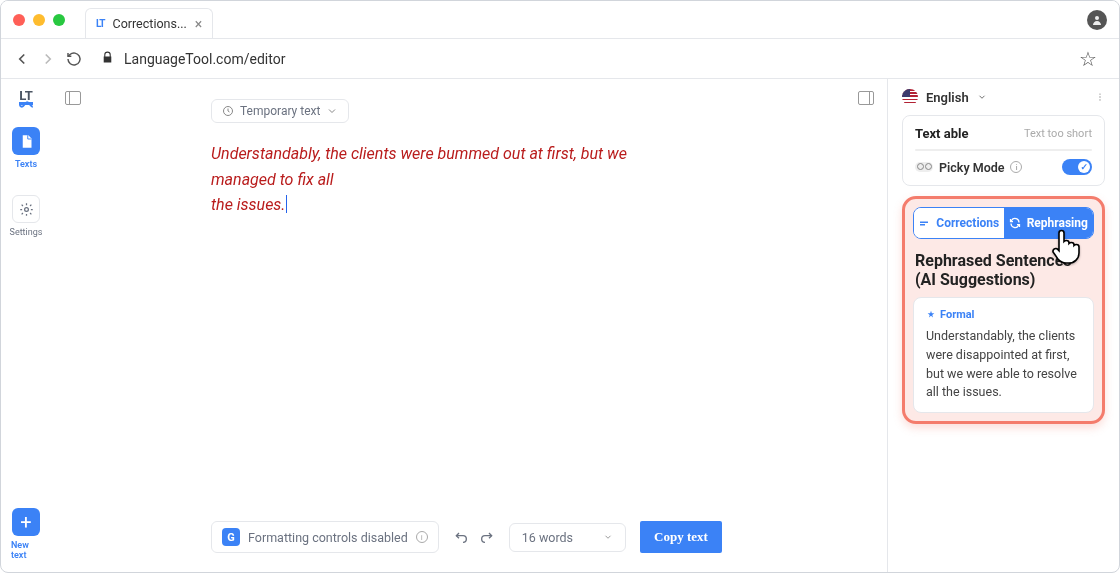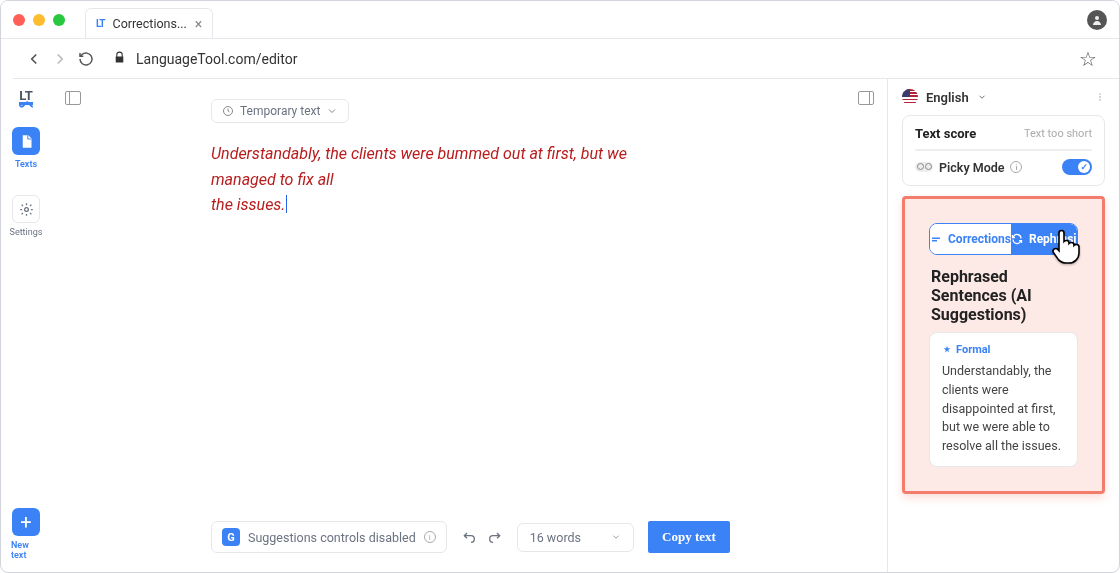--- a/index.html
+++ b/index.html
@@ -31,21 +31,21 @@
   .t-yellow { background: #febc2e; }
   .t-green { background: #28c840; }
   .tab { margin-left: 20px; height: 30px; display: flex; align-items: center; background: #fff; border: 1px solid var(--border-gray); border-bottom: none; border-radius: 6px 6px 0 0; padding: 0 10px; font-size: 12.5px; color: #333; gap: 8px; align-self: flex-end;}
   .tab .favicon { font-size: 10px; font-weight: 700; color:#3b82f6; letter-spacing:-1px;}
   .tab .close { color: #888; font-size: 14px; }
   .titlebar-right { margin-left: auto; }
   .avatar { width: 20px; height: 20px; background: #555; border-radius: 50%; display:flex; align-items:center; justify-content:center;}
   .avatar svg{width:10px;height:10px;fill:#eee;}
 
   
-  .urlbar { height: 40px; display: flex; align-items: center; padding: 0 12px; gap: 8px; border-bottom: 1px solid var(--border-gray); font-size: 14px; color: #444; margin-left: 12px; }
+  .urlbar { height: 40px; display: flex; align-items: center; padding: 0 12px; gap: 8px; border-bottom: 1px solid var(--border-gray); font-size: 14px; color: #444; }
   .nav-arrow { width: 18px; height: 18px; display:flex; align-items:center; justify-content:center; color:#555;}
   .nav-arrow.disabled { color: #bbb; }
   .reload { color:#555; }
   .urlfield { flex: 1; display: flex; align-items: center; gap: 10px; height: 28px; border: none; padding: 0 10px; position:relative;}
   .lock { color: #333; }
   .url-text { color: #333; font-size: 14px; }
   .star { margin-left: auto; color: #555; font-size: 20px; }
 
   
   .main { display: flex; height: calc(573px - 38px - 40px); }
@@ -91,21 +91,21 @@
   .score-bar { height:2px; background:#eee; border-radius:2px;}
   .picky-row { display:flex; align-items:center; gap:6px; font-size:12.5px; color:#333; font-weight:600;}
   .picky-icon { width:18px; height:10px; border-radius:5px; background:#eee; position:relative;}
   .picky-icon::before,.picky-icon::after{content:"";position:absolute;width:5px;height:5px;border:1.5px solid #888;border-radius:50%;top:1.3px;}
   .picky-icon::before{left:1.5px;} .picky-icon::after{right:1.5px;}
   .info-circ{width:12px;height:12px;border:1px solid #aaa;border-radius:50%;display:flex;align-items:center;justify-content:center;font-size:8px;color:#aaa;}
   .toggle { margin-left:auto; width:30px; height:16px; background: var(--blue); border-radius:10px; position:relative;}
   .toggle::after { content:""; position:absolute; right:2px; top:2px; width:12px; height:12px; background:#fff; border-radius:50%;}
   .toggle .check{position:absolute;right:4px;top:3px;color:var(--blue);font-size:9px;z-index:1;}
 
-  .highlight-box { border: 3px solid var(--highlight-red); border-radius: 4px; padding: 24px; background: #fde9e6; box-shadow: 0 4px 8px rgba(244,124,108,0.25); position:relative;}
+  .highlight-box { border: 3px solid var(--highlight-red); border-radius: 14px; padding: 8px; background: #fde9e6; box-shadow: 0 4px 8px rgba(244,124,108,0.25); position:relative;}
   .tab-switch { display:flex; background:#fff; border:1px solid var(--blue); border-radius:8px; overflow:hidden; height:32px;}
   .tab-btn { flex:1; display:flex; align-items:center; justify-content:center; gap:6px; font-size:12px; font-weight:700; color:var(--blue); background:#fff;}
   .tab-btn.active { background: var(--blue); color:#fff;align-items:center;}
   .tab-btn svg{width:12px;height:12px;}
   .section-title { font-size:16px; font-weight:700; color:#222; margin:12px 0 8px 2px;}
   .suggestion-card { background:#fff; border:1px solid var(--border-gray); border-radius:8px; padding:10px 12px; font-size:12.5px; color:#333;}
   .suggestion-tag { color: var(--blue); font-weight:700; font-size:11px; display:flex; align-items:center; gap:4px; margin-bottom:6px;}
   .suggestion-tag svg{width:10px;height:10px;}
   .suggestion-text { line-height:1.5; color:#444;}
 
@@ -207,21 +207,21 @@
         </svg>
     </div>
     <div class="editor-text">
       <span>Understandably, the clients were bummed out at first, but we managed to fix all</span><br>
       <span>the issues.</span><span class="cursor"></span>
     </div>
 
     <div class="bottom-bar">
       <div class="format-chip">
         <span class="g-badge">G</span>
-        <span>Suggestions controls disabled</span>
+        <span>Formatting controls disabled</span>
         <span class="info-circ">i</span>
       </div>
       <div class="undo-redo">
         <svg width="16" height="16" viewBox="0 0 24 24" fill="none" stroke="currentColor" stroke-width="2">
             <path d="M9 14l-4-4 4-4"></path>
             <path d="M5 10h10a5 5 0 0 1 0 10"></path>
           </svg>
         <svg width="16" height="16" viewBox="0 0 24 24" fill="none" stroke="currentColor" stroke-width="2">
             <path d="M15 14l4-4-4-4"></path>
             <path d="M19 10H9a5 5 0 0 0 0 10"></path>
@@ -249,21 +249,21 @@
         <svg width="14" height="14" viewBox="0 0 24 24" fill="currentColor">
             <circle cx="12" cy="5" r="1.6"></circle>
             <circle cx="12" cy="12" r="1.6"></circle>
             <circle cx="12" cy="19" r="1.6"></circle>
           </svg>
       </span>
     </div>
 
     <div class="card score-card">
       <div class="score-top">
-        <span class="score-title">Text score</span>
+        <span class="score-title">Text able</span>
         <span class="score-note">Text too short</span>
       </div>
       <div class="score-bar"></div>
       <div class="picky-row">
         <span class="picky-icon"></span>
         <span>Picky Mode</span>
         <span class="info-circ">i</span>
         <span class="toggle">
             <span class="check">✓</span>
           </span>

